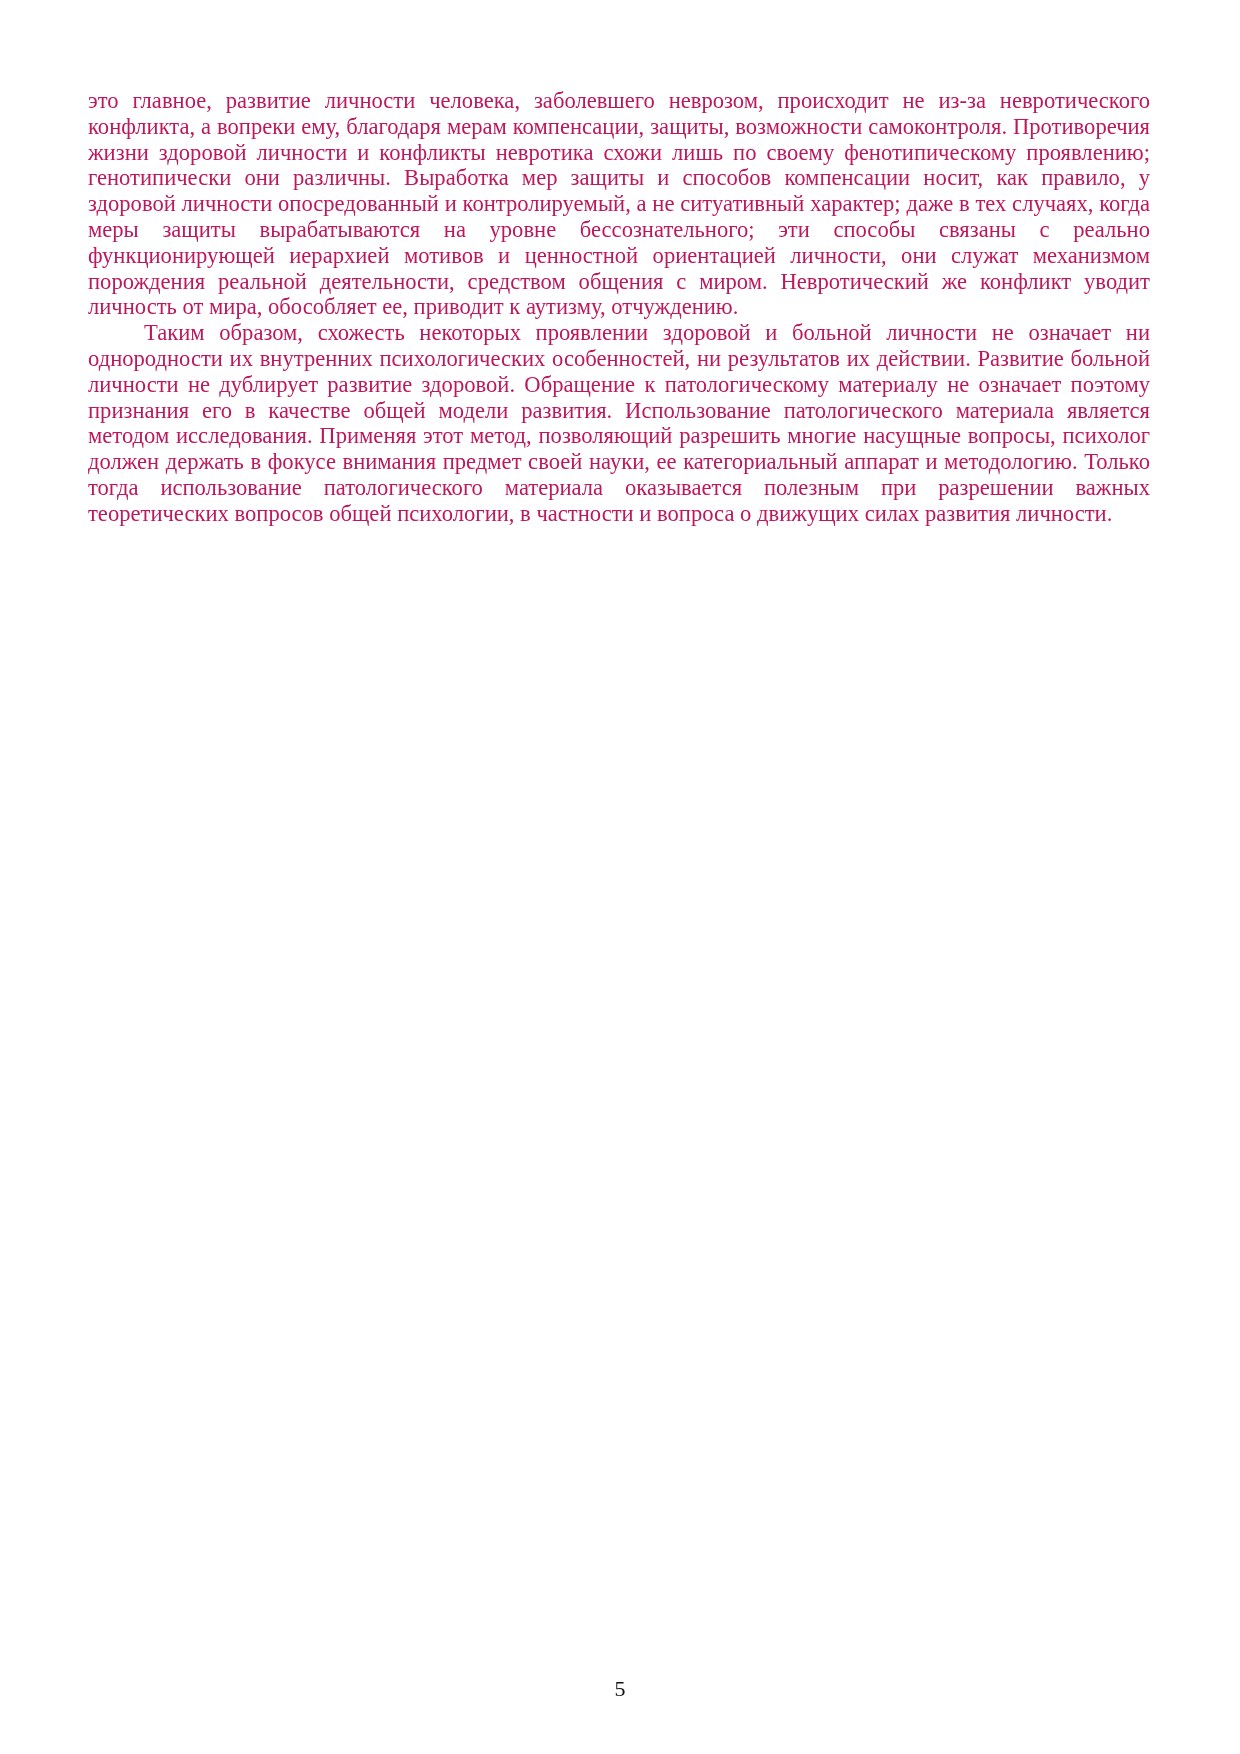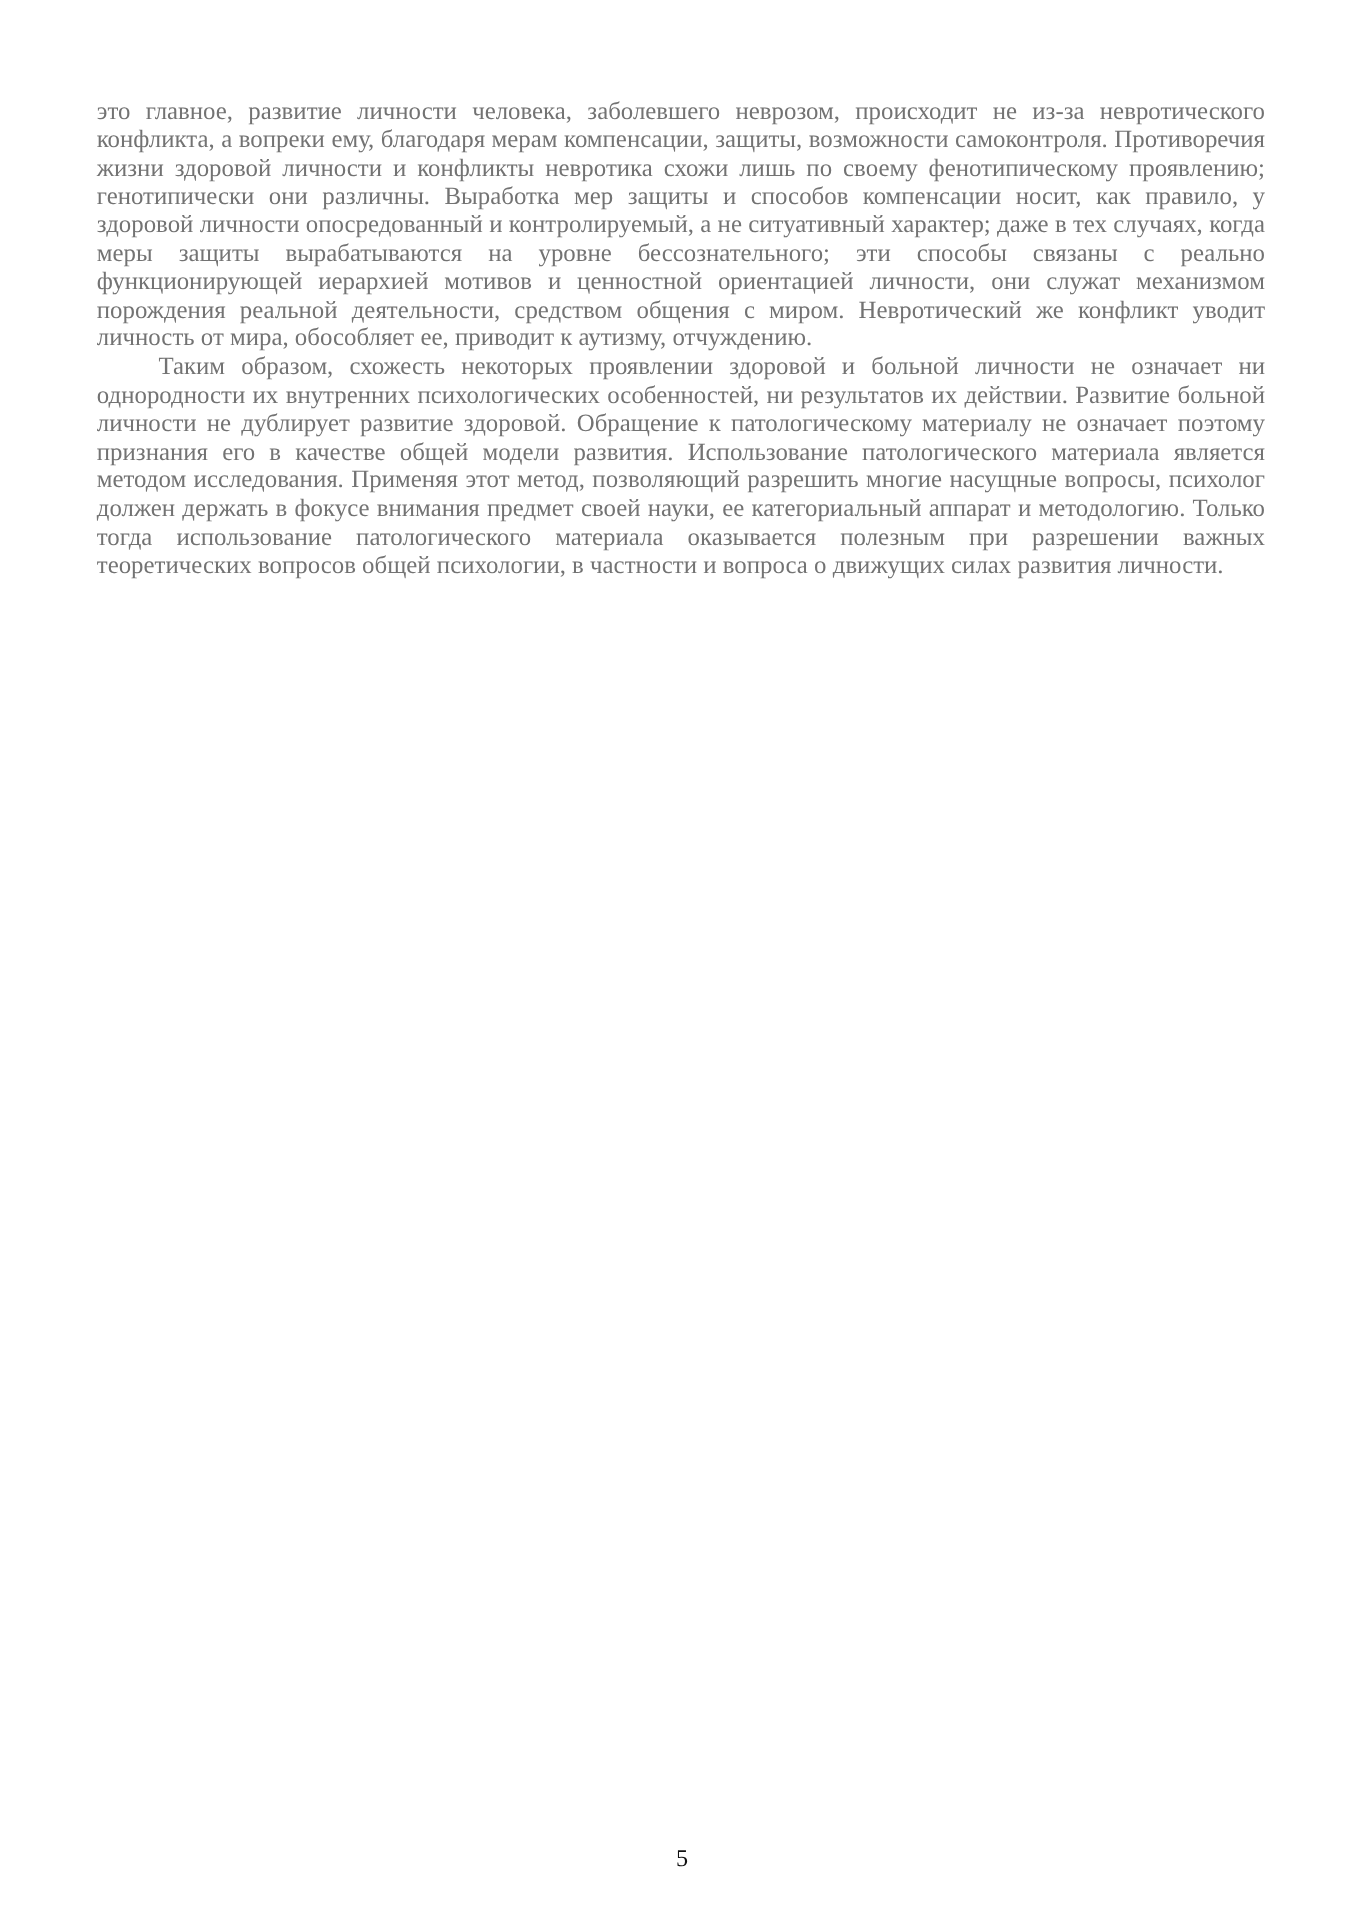--- a/index.html
+++ b/index.html
@@ -14,21 +14,21 @@
       overflow: hidden;
     }
     .page {
       position: absolute;
       left: 88px;
       top: 88px;
       width: 1062px;
       font-family: "Liberation Serif", "DejaVu Serif", serif;
       font-size: 22.6px;
       line-height: 25.8px;
-      color: #737373;
+      color: #be185d;
     }
     .para {
       margin: 0;
       text-align: justify;
       text-justify: inter-word;
       hyphens: none;
     }
     .indent {
       text-indent: 56px;
     }

